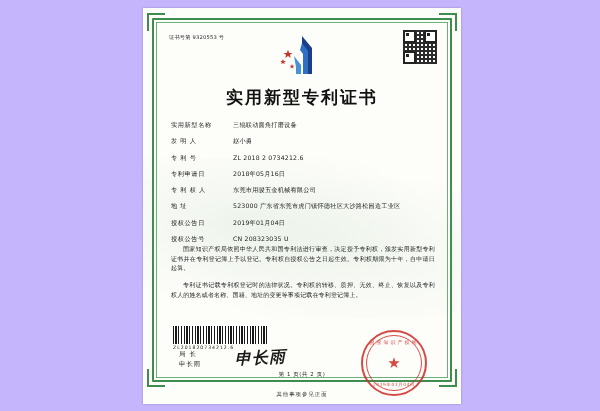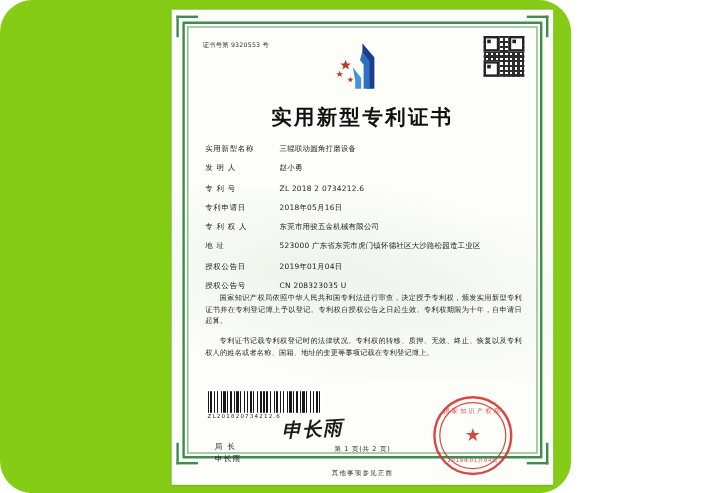--- a/index.html
+++ b/index.html
@@ -8,24 +8,23 @@
     background: #ffffff;
   }
   body {
     width: 600px;
     height: 411px;
     font-family: "DejaVu Sans", "Liberation Sans", sans-serif;
     overflow: hidden;
   }
   .page {
     position: relative;
-    width: 476px;
+    width: 600px;
     height: 411px;
-    background: #84cc16;
-    border-radius: 27px;
+    background: #c4b5fd;
   }
   
   .sheet {
     position: absolute;
     left: 143px;
     top: 8px;
     width: 318px;
     height: 396px;
     background: #fdfdfa;
     box-shadow: 0 0 2px rgba(0,0,0,0.25);
@@ -179,21 +178,21 @@
     left: 30px;
     top: 337px;
     font-size: 4.6px;
     color: #222;
     letter-spacing: 1px;
   }
   
   .sign-label {
     position: absolute;
     left: 36px;
-    top: 360px;
+    top: 342px;
     font-size: 6.4px;
     color: #1d1d1d;
     line-height: 1.5;
     letter-spacing: 1px;
   }
   .sign-script {
     position: absolute;
     left: 92px;
     top: 340px;
     font-family: "DejaVu Serif", "Liberation Serif", serif;

